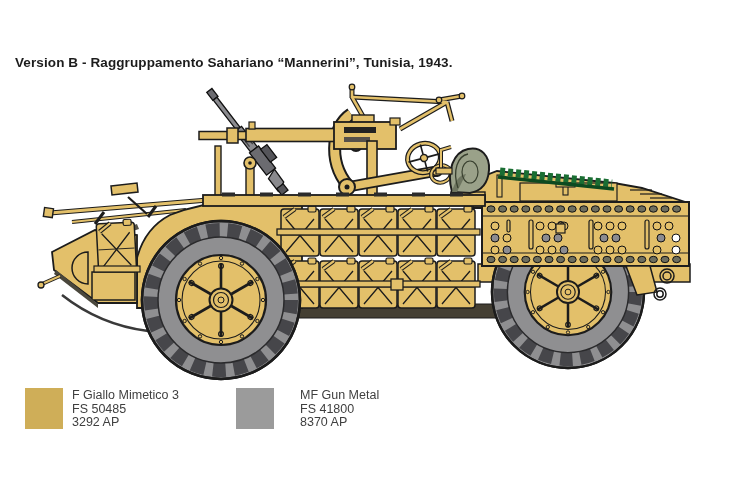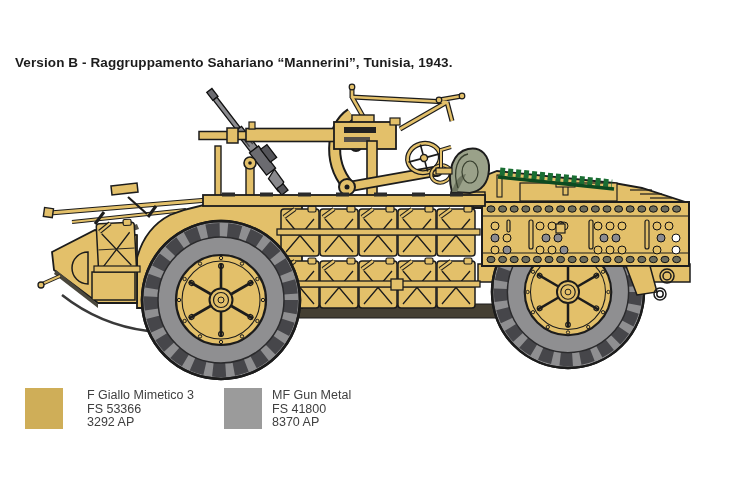--- a/index.html
+++ b/index.html
@@ -9,22 +9,22 @@
   }
   .title{
     position:absolute;left:15px;top:55px;font-size:13.5px;font-weight:bold;color:#1c1c1c;
     letter-spacing:0.1px;white-space:nowrap;
   }
   .vehicle-svg{position:absolute;left:0;top:80px;}
   .legend-item{position:absolute;top:388px;display:flex;align-items:flex-start;}
   .legend-item .swatch{width:38px;height:41px;flex:0 0 auto;}
   .legend-item .labels{margin-left:10px;font-size:12.5px;line-height:13.5px;color:#3f3f3f;padding-top:1px;}
   #legend-0{left:25px;}
-  #legend-0 .labels{margin-left:24px;}
-  #legend-1{left:224px;}
+  #legend-0 .labels{margin-left:9px;}
+  #legend-1{left:236px;gap:16px;}
 </style>
 </head>
 <body>
 
 <div class="page">
 
   <div class="title">Version B - Raggruppamento Sahariano “Mannerini”, Tunisia, 1943.</div>
 
   <svg class="vehicle-svg" width="750" height="305" viewBox="0 80 750 305" xmlns="http://www.w3.org/2000/svg">
     <defs>
@@ -348,21 +348,21 @@
       </g>
     </g>
 
     <use href="#wheel" transform="translate(221,300)"></use>
   </svg>
 
   <div class="legend-item" id="legend-0">
     <div class="swatch" style="background-color: rgb(207, 174, 88);"></div>
     <div class="labels">
       <div>F Giallo Mimetico 3</div>
-      <div>FS 53366</div>
+      <div>FS 50485</div>
       <div>3292 AP</div>
     </div>
   </div>
 
   <div class="legend-item" id="legend-1">
     <div class="swatch" style="background-color: rgb(155, 155, 155);"></div>
     <div class="labels">
       <div>MF Gun Metal</div>
       <div>FS 41800</div>
       <div>8370 AP</div>

